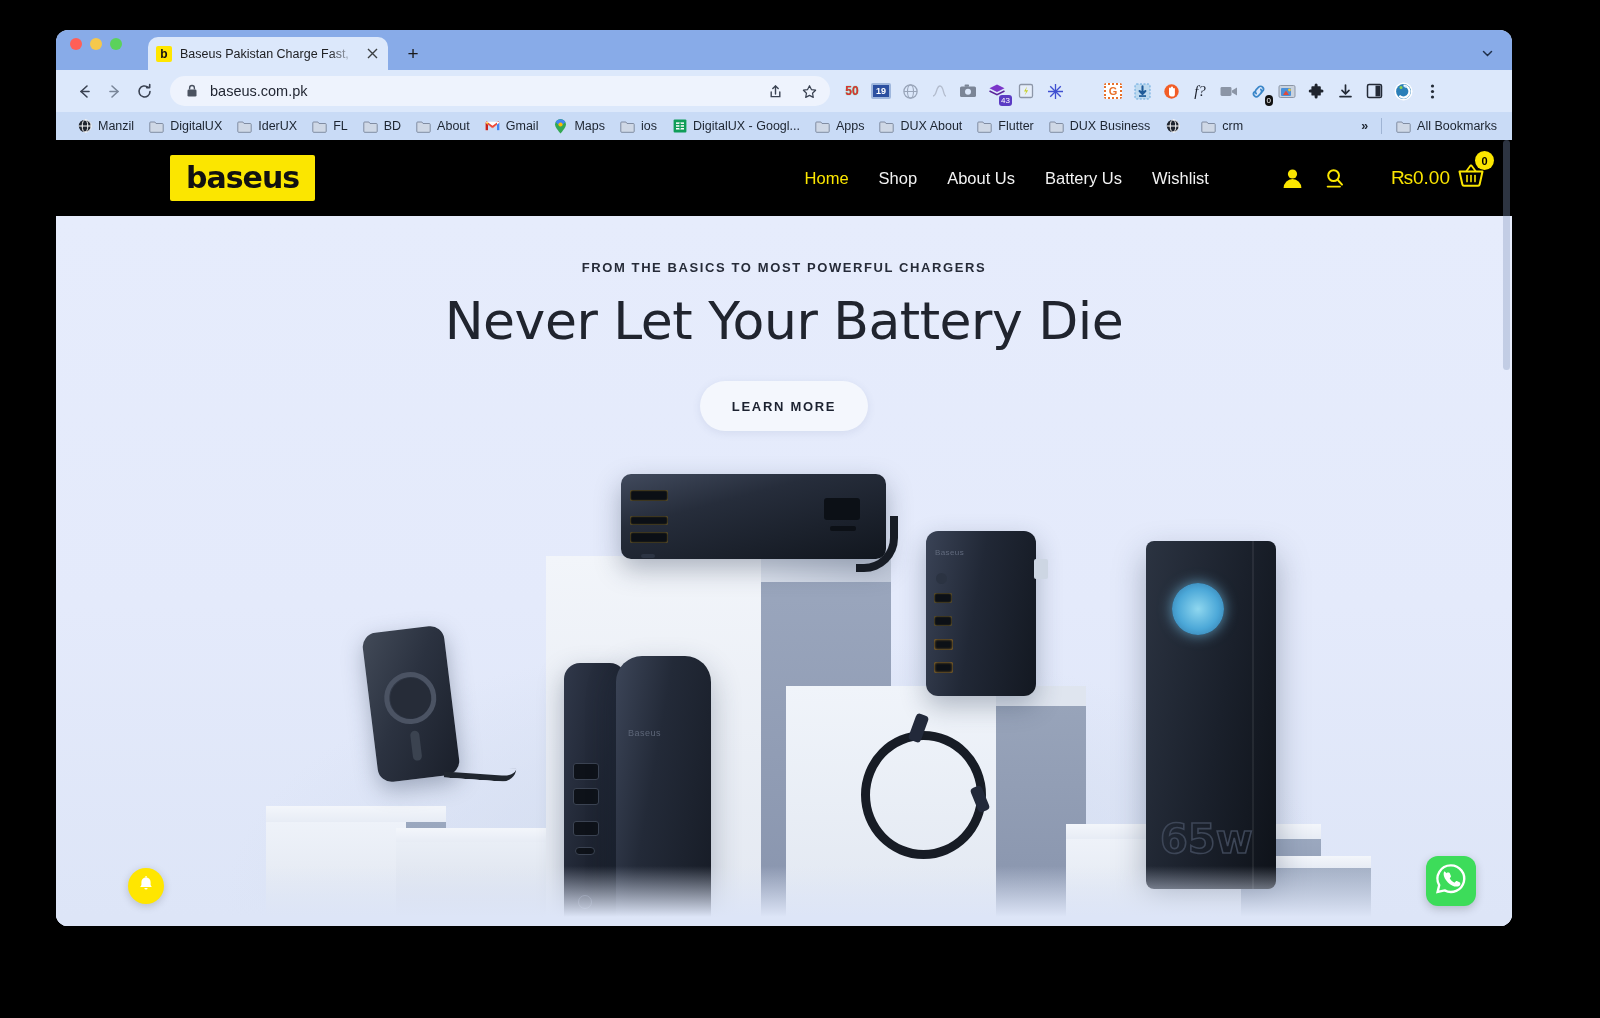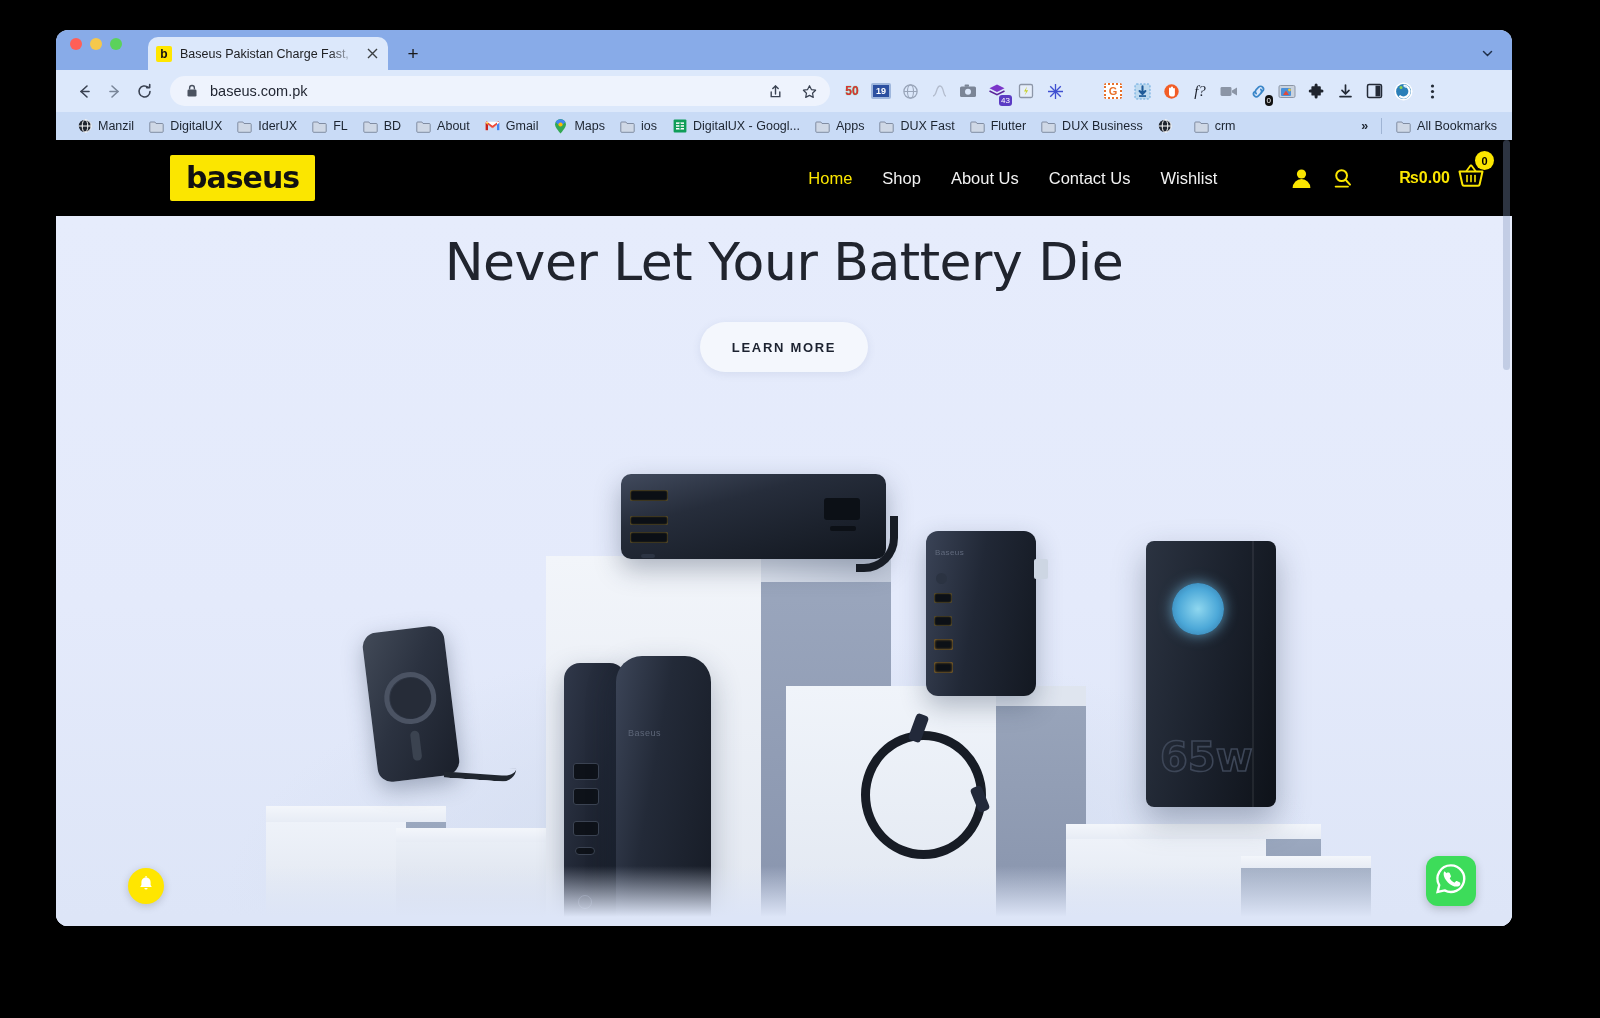--- a/index.html
+++ b/index.html
@@ -218,21 +218,21 @@
     display: flex; align-items: center; gap: 18px;
     margin-left: 42px;
   }
   .nav-icons .ni { width: 24px; height: 24px; display:flex;align-items:center;justify-content:center; color:#fbe600; }
   .cart {
     display: flex; align-items: center; gap: 6px;
     color: #fbe600;
     position: relative;
     margin-left: 14px;
   }
-  .cart .amt { font-size: 16px; font-weight: 700; white-space: nowrap; }
+  .cart .amt { font-size: 19px; font-weight: 400; white-space: nowrap; }
   .cart .cbadge {
     position: absolute;
     right: -8px; top: -12px;
     width: 19px; height: 19px;
     border-radius: 50%;
     background: #fbe600;
     color: #000;
     font-size: 11px;
     font-weight: 700;
     display: flex; align-items: center; justify-content: center;
@@ -660,21 +660,21 @@
         </span>
       <span>Apps</span>
     </div>
 
     <div class="bm">
       <span class="ico">
           <svg width="15" height="13" viewBox="0 0 15 13">
             <path d="M0.8 3 V11.4 a0.9 0.9 0 0 0 0.9 0.9 H13.3 a0.9 0.9 0 0 0 0.9 -0.9 V4.4 a0.9 0.9 0 0 0 -0.9 -0.9 H7 L5.9 2 H1.7 A0.9 0.9 0 0 0 0.8 3 Z" fill="#cfd8e6" stroke="#78849a" stroke-width="0.9"></path>
           </svg>
         </span>
-      <span>DUX Fast</span>
+      <span>DUX About</span>
     </div>
 
     <div class="bm">
       <span class="ico">
           <svg width="15" height="13" viewBox="0 0 15 13">
             <path d="M0.8 3 V11.4 a0.9 0.9 0 0 0 0.9 0.9 H13.3 a0.9 0.9 0 0 0 0.9 -0.9 V4.4 a0.9 0.9 0 0 0 -0.9 -0.9 H7 L5.9 2 H1.7 A0.9 0.9 0 0 0 0.8 3 Z" fill="#cfd8e6" stroke="#78849a" stroke-width="0.9"></path>
           </svg>
         </span>
       <span>Flutter</span>
     </div>
@@ -724,21 +724,21 @@
 
   <div class="viewport">
 
     <div class="site-header">
       <div class="logo">baseus</div>
 
       <nav class="nav">
         <a href="#" class="active">Home</a>
         <a href="#">Shop</a>
         <a href="#">About Us</a>
-        <a href="#">Contact Us</a>
+        <a href="#">Battery Us</a>
         <a href="#">Wishlist</a>
 
         <div class="nav-icons">
           <span class="ni">
             <svg width="23" height="23" viewBox="0 0 23 23">
                 <circle cx="11.5" cy="7" r="4.6" fill="#fbe600"></circle>
                 <path d="M2.6 21 a8.9 8.9 0 0 1 17.8 0 Z" fill="#fbe600"></path>
               </svg>
           </span>
           <span class="ni">
@@ -763,20 +763,21 @@
                   <path d="M19 12.5 V18.6"></path>
               </g>
             </svg>
           </span>
           <span class="cbadge">0</span>
         </div>
       </nav>
     </div>
 
     <div class="hero">
+      <div class="eyebrow">FROM THE BASICS TO MOST POWERFUL CHARGERS</div>
       <h1 class="hero-title">Never Let Your Battery Die</h1>
       <button class="learn-more">LEARN MORE</button>
 
       <div class="scene">
 
         <div class="plinth" style="left:210px; top:350px; width:180px; height:120px;">
           <div class="top" style="height:16px;"></div>
           <div style="position:absolute;left:0;top:16px;bottom:0;right:40px;background:linear-gradient(180deg,#eef2f9,#dfe5ef);"></div>
           <div class="side" style="width:40px;top:16px;"></div>
         </div>
@@ -867,21 +868,21 @@
           <div style="position:absolute;left:8px;top:108px;width:19px;height:11px;border-radius:2px;background:#0c1016;box-shadow:inset 0 0 3px #e0a43a;"></div>
           <div style="position:absolute;left:8px;top:131px;width:19px;height:11px;border-radius:2px;background:#0c1016;box-shadow:inset 0 0 3px #e0a43a;"></div>
           <div style="position:absolute;right:-12px;top:28px;width:14px;height:20px;background:#cdd6e3;border-radius:2px;"></div>
         </div>
 
         <div class="prod" style="left:805px; top:275px; width:125px; height:128px; border-radius:50%;
                     border:9px solid #171c25; background:transparent;"></div>
         <div style="position:absolute;left:856px;top:258px;width:13px;height:28px;border-radius:4px;background:#22293a;transform:rotate(20deg);"></div>
         <div style="position:absolute;left:918px;top:330px;width:12px;height:26px;border-radius:4px;background:#22293a;transform:rotate(-22deg);"></div>
 
-        <div class="prod" style="left:1090px; top:85px; width:130px; height:266px;
+        <div class="prod" style="left:1090px; top:85px; width:130px; height:348px;
                     background:linear-gradient(100deg,#2b3341 0%,#1a202b 55%,#0e1219 100%);
                     border-radius:8px;
                     box-shadow:0 14px 32px rgba(40,55,80,.35);">
           <div class="wt-glow" style="left:26px; top:42px; width:52px; height:52px;"></div>
           <div style="position:absolute;left:14px;bottom:30px;font-size:40px;font-weight:800;color:transparent;
                       -webkit-text-stroke:1.6px #3d4657; font-family:'DejaVu Sans',sans-serif; line-height:1;">65w</div>
           <div style="position:absolute;right:22px;top:0;bottom:0;width:2px;background:rgba(255,255,255,.07);"></div>
         </div>
 
         <div style="position:absolute;left:0;right:0;bottom:0;height:60px;

